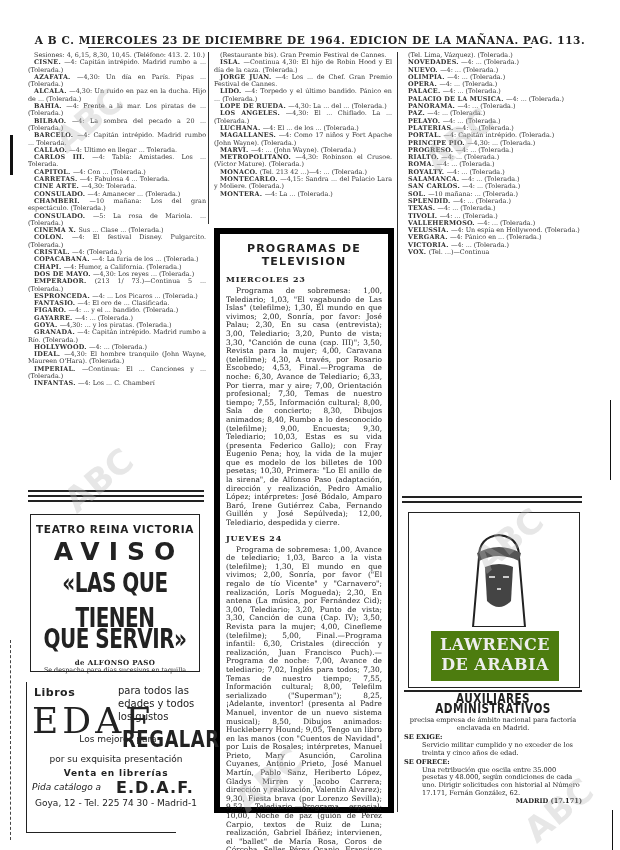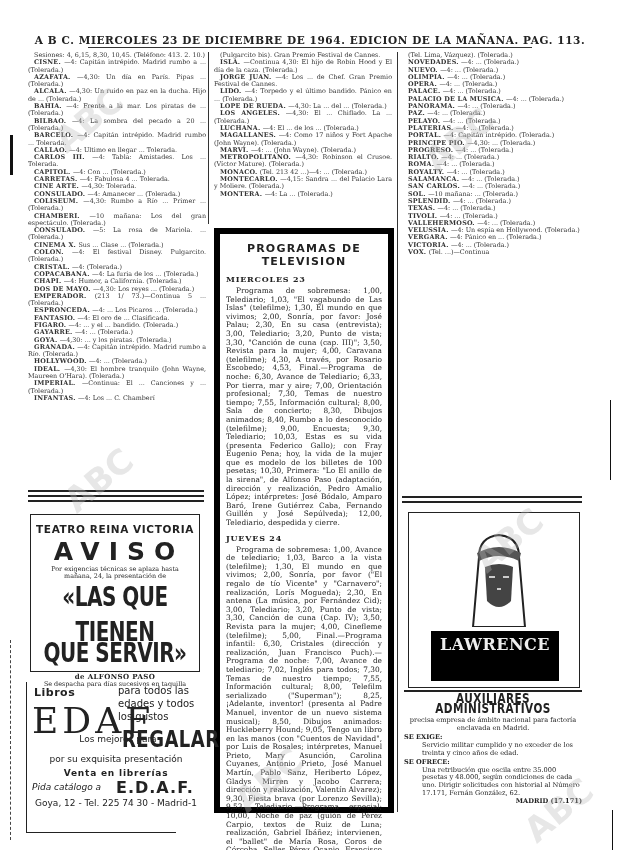--- a/index.html
+++ b/index.html
@@ -39,21 +39,21 @@
   .edaf-l2 { top:72px; font-size:9px; }
   .edaf-l3 { top:86px; font-size:9px; font-weight:bold; letter-spacing:0.8px; }
   .edaf-l4 { top:100px; font-size:9px; font-style:italic; text-align:left; padding-left:2px; }
   .edaf-cat { position:absolute; left:86px; top:96px; font-family:"DejaVu Sans", sans-serif; font-weight:bold; font-size:16px; letter-spacing:1px; }
   .edaf-l5 { top:116px; font-size:9px; }
   .edaf-border-left { position:absolute; left:26px; top:682px; height:150px; border-left:1.5px solid #222; }
   .edaf-border-bottom { position:absolute; left:26px; top:832px; width:150px; border-top:1.5px solid #222; }
 
   .ad-lawrence { position:absolute; left:408px; top:512px; width:172px; height:176px; border:1.5px solid #222; box-sizing:border-box; }
   .lawrence-figure { position:absolute; left:50px; top:14px; width:80px; height:100px; }
-  .lawrence-title { position:absolute; left:22px; top:118px; width:128px; height:50px; background:#000000; color:#eee; text-align:center; font-family:"DejaVu Serif", serif; font-weight:bold; font-size:16px; line-height:20px; letter-spacing:0.5px; padding-top:4px; box-sizing:border-box; }
+  .lawrence-title { position:absolute; left:22px; top:118px; width:128px; height:50px; background:#4d7c0f; color:#eee; text-align:center; font-family:"DejaVu Serif", serif; font-weight:bold; font-size:16px; line-height:20px; letter-spacing:0.5px; padding-top:4px; box-sizing:border-box; }
 
   .ad-aux { position:absolute; left:404px; top:694px; width:178px; font-size:6.6px; line-height:7.6px; }
   .aux-title { font-family:"DejaVu Sans", sans-serif; font-weight:bold; font-size:10.5px; text-align:center; letter-spacing:0.4px; transform:scaleY(1.3); margin:2px 0 6px; }
   .aux-p { margin:0; text-align:center; }
   .aux-item { margin:2px 0 0 0; }
   .aux-item .lbl { font-weight:bold; }
   .aux-item .body { padding-left:18px; display:block; }
   .aux-footer { text-align:right; font-weight:bold; margin-top:1px; }
 
   .watermark { position:absolute; color:#bbb; font-family:"DejaVu Sans", sans-serif; font-size:34px; font-weight:bold; opacity:0.35; transform:rotate(-40deg); }
@@ -80,21 +80,20 @@
       <p><b>ALCALA. </b><span>—4,30: Un ruido en paz en la ducha. Hijo de ... (Tolerada.)</span></p>
       <p><b>BAHIA. </b><span>—4: Frente a la mar. Los piratas de ... (Tolerada.)</span></p>
       <p><b>BILBAO. </b><span>—4: La sombra del pecado a 20 ... (Tolerada.)</span></p>
       <p><b>BARCELO. </b><span>—4: Capitán intrépido. Madrid rumbo ... Tolerada.</span></p>
       <p><b>CALLAO. </b><span>—4: Ultimo en llegar ... Tolerada.</span></p>
       <p><b>CARLOS III. </b><span>—4: Tabla: Amistades. Los ... Tolerada.</span></p>
       <p><b>CAPITOL. </b><span>—4: Con ... (Tolerada.)</span></p>
       <p><b>CARRETAS. </b><span>—4: Fabulosa 4 ... Tolerada.</span></p>
       <p><b>CINE ARTE. </b><span>—4,30: Tolerada.</span></p>
       <p><b>CONSULADO. </b><span>—4: Amanecer ... (Tolerada.)</span></p>
-      <p><b>COLISEUM. </b><span>—4,30: Rumbo a Río ... Primer ... (Tolerada.)</span></p>
       <p><b>CHAMBERI. </b><span>—10 mañana: Los del gran espectáculo. (Tolerada.)</span></p>
       <p><b>CONSULADO. </b><span>—5: La rosa de Mariola. ... (Tolerada.)</span></p>
       <p><b>CINEMA X. </b><span>Sus ... Clase ... (Tolerada.)</span></p>
       <p><b>COLON. </b><span>—4: El festival Disney. Pulgarcito. (Tolerada.)</span></p>
       <p><b>CRISTAL. </b><span>—4: (Tolerada.)</span></p>
       <p><b>COPACABANA. </b><span>—4: La furia de los ... (Tolerada.)</span></p>
       <p><b>CHAPI. </b><span>—4: Humor, a California. (Tolerada.)</span></p>
       <p><b>DOS DE MAYO. </b><span>—4,30: Los reyes ... (Tolerada.)</span></p>
       <p><b>EMPERADOR. </b><span>(213 1/ 73.)—Continua 5 ... (Tolerada.)</span></p>
       <p><b>ESPRONCEDA. </b><span>—4: ... Los Picaros ... (Tolerada.)</span></p>
@@ -110,21 +109,21 @@
     </div>
 </div>
 <div class="thick-rules" style="left:28px; top:490px; width:176px;">
     <div></div>
     <div></div>
     <div></div>
   </div>
 
 <div class="col col-mid">
   <div id="mid-listings">
-      <p><span>(Pulgarcito bis). Gran Premio Festival de Cannes.</span></p>
+      <p><span>(Restaurante bis). Gran Premio Festival de Cannes.</span></p>
       <p><b>ISLA. </b><span>—Continua 4,30: El hijo de Robin Hood y El día de la caza. (Tolerada.)</span></p>
       <p><b>JORGE JUAN. </b><span>—4: Los ... de Chef. Gran Premio Festival de Cannes.</span></p>
       <p><b>LIDO. </b><span>—4: Torpedo y el último bandido. Pánico en ... (Tolerada.)</span></p>
       <p><b>LOPE DE RUEDA. </b><span>—4,30: La ... del ... (Tolerada.)</span></p>
       <p><b>LOS ANGELES. </b><span>—4,30: El ... Chiflado. La ... (Tolerada.)</span></p>
       <p><b>LUCHANA. </b><span>—4: El ... de los ... (Tolerada.)</span></p>
       <p><b>MAGALLANES. </b><span>—4: Como 17 niños y Fort Apache (John Wayne). (Tolerada.)</span></p>
       <p><b>MARVI. </b><span>—4: ... (John Wayne). (Tolerada.)</span></p>
       <p><b>METROPOLITANO. </b><span>—4,30: Robinson el Crusoe. (Víctor Mature). (Tolerada.)</span></p>
       <p><b>MONACO. </b><span>(Tel. 213 42 ...)—4: ... (Tolerada.)</span></p>
@@ -174,21 +173,20 @@
   <div class="tv-title">PROGRAMAS DE TELEVISION</div>
   <div class="tv-day">MIERCOLES 23</div>
   <p class="tv-text">Programa de sobremesa: 1,00, Telediario; 1,03, "El vagabundo de Las Islas" (telefilme); 1,30, El mundo en que vivimos; 2,00, Sonría, por favor: José Palau; 2,30, En su casa (entrevista); 3,00, Telediario; 3,20, Punto de vista; 3,30, "Canción de cuna (cap. III)"; 3,50, Revista para la mujer; 4,00, Caravana (telefilme); 4,30, A través, por Rosario Escobedo; 4,53, Final.—Programa de noche: 6,30, Avance de Telediario; 6,33, Por tierra, mar y aire; 7,00, Orientación profesional; 7,30, Temas de nuestro tiempo; 7,55, Información cultural; 8,00, Sala de concierto; 8,30, Dibujos animados; 8,40, Rumbo a lo desconocido (telefilme); 9,00, Encuesta; 9,30, Telediario; 10,03, Estas es su vida (presenta Federico Gallo); con Fray Eugenio Pena; hoy, la vida de la mujer que es modelo de los billetes de 100 pesetas; 10,30, Primera: "Lo El anillo de la sirena", de Alfonso Paso (adaptación, dirección y realización, Pedro Amalio López; intérpretes: José Bódalo, Amparo Baró, Irene Gutiérrez Caba, Fernando Guillén y José Sepúlveda); 12,00, Telediario, despedida y cierre.</p>
   <div class="tv-day">JUEVES 24</div>
   <p class="tv-text">Programa de sobremesa: 1,00, Avance de telediario; 1,03, Barco a la vista (telefilme); 1,30, El mundo en que vivimos; 2,00, Sonría, por favor ("El regalo de tío Vicente" y "Carnavero"; realización, Lorís Mogueda); 2,30, En antena (La música, por Fernández Cid); 3,00, Telediario; 3,20, Punto de vista; 3,30, Canción de cuna (Cap. IV); 3,50, Revista para la mujer; 4,00, Cinefleme (telefilme); 5,00, Final.—Programa infantil: 6,30, Cristales (dirección y realización, Juan Francisco Puch).—Programa de noche: 7,00, Avance de telediario; 7,02, Inglés para todos; 7,30, Temas de nuestro tiempo; 7,55, Información cultural; 8,00, Telefilm serializado ("Superman"); 8,25, ¡Adelante, inventor! (presenta al Padre Manuel, inventor de un nuevo sistema musical); 8,50, Dibujos animados: Huckleberry Hound; 9,05, Tengo un libro en las manos (con "Cuentos de Navidad", por Luis de Rosales; intérpretes, Manuel Prieto, Mary Asunción, Carolina Cuyanes, Antonio Prieto, José Manuel Martín, Pablo Sanz, Heriberto López, Gladys Mirren y Jacobo Carrera; dirección y realización, Valentín Alvarez); 9,30, Fiesta brava (por Lorenzo Sevilla); 9,53, Telediario.—Programa especial; 10,00, Noche de paz (guión de Pérez Carpio, textos de Ruiz de Luna; realización, Gabriel Ibáñez; intervienen, el "ballet" de María Rosa, Coros de Córcoba, Selles Pérez Ocapio, Francisco Moran, Isabel María Pérez, José Blasco, Alfredo Landa, Santiago Rivas, Gloria Cámara y Avelino Cánovas); 11,55, Conexión con Eurovisión (misa de Nochebuena, desde Mostoles); 1,30, Despedida y cierre.</p>
 </div>
 
 <div class="ad-teatro">
   <div class="t-teatro">TEATRO REINA VICTORIA</div>
   <div class="t-aviso">AVISO</div>
-  <div class="t-small">Por exigencias técnicas se aplaza hasta mañana, 24, la presentación de</div>
   <div class="t-big t-big1">«LAS QUE TIENEN</div>
   <div class="t-big">QUE SERVIR»</div>
   <div class="t-author">de ALFONSO PASO</div>
   <div class="t-small">Se despacha para días sucesivos en taquilla</div>
 </div>
 
 <div class="edaf-border-left"></div>
 <div class="edaf-border-bottom"></div>
 <div class="ad-edaf">
   <div class="edaf-libros">Libros</div>
@@ -205,20 +203,21 @@
 
 <div class="ad-lawrence">
   <svg class="lawrence-figure" viewBox="0 0 80 100">
     <path d="M14 100 L20 30 Q20 10 40 8 Q60 10 60 30 L66 100 Z" fill="#fff" stroke="#222" stroke-width="2"></path>
     <path d="M18 26 Q40 14 62 26 L60 34 Q40 24 20 34 Z" fill="#555"></path>
     <path d="M26 40 Q40 34 54 40 L52 74 Q40 86 28 74 Z" fill="#444"></path>
     <path d="M30 50 L36 50 M44 50 L50 50 M38 62 L42 62" stroke="#ccc" stroke-width="2"></path>
   </svg>
   <div class="lawrence-title">
     <div>LAWRENCE</div>
+    <div>DE ARABIA</div>
   </div>
 </div>
 <div class="thick-rules" style="left:404px; top:690px; width:178px;">
     <div></div>
   </div>
 
 <div class="ad-aux">
   <div class="aux-title">AUXILIARES ADMINISTRATIVOS</div>
   <p class="aux-p">precisa empresa de ámbito nacional para factoría enclavada en Madrid.</p>
   <div class="aux-item">

